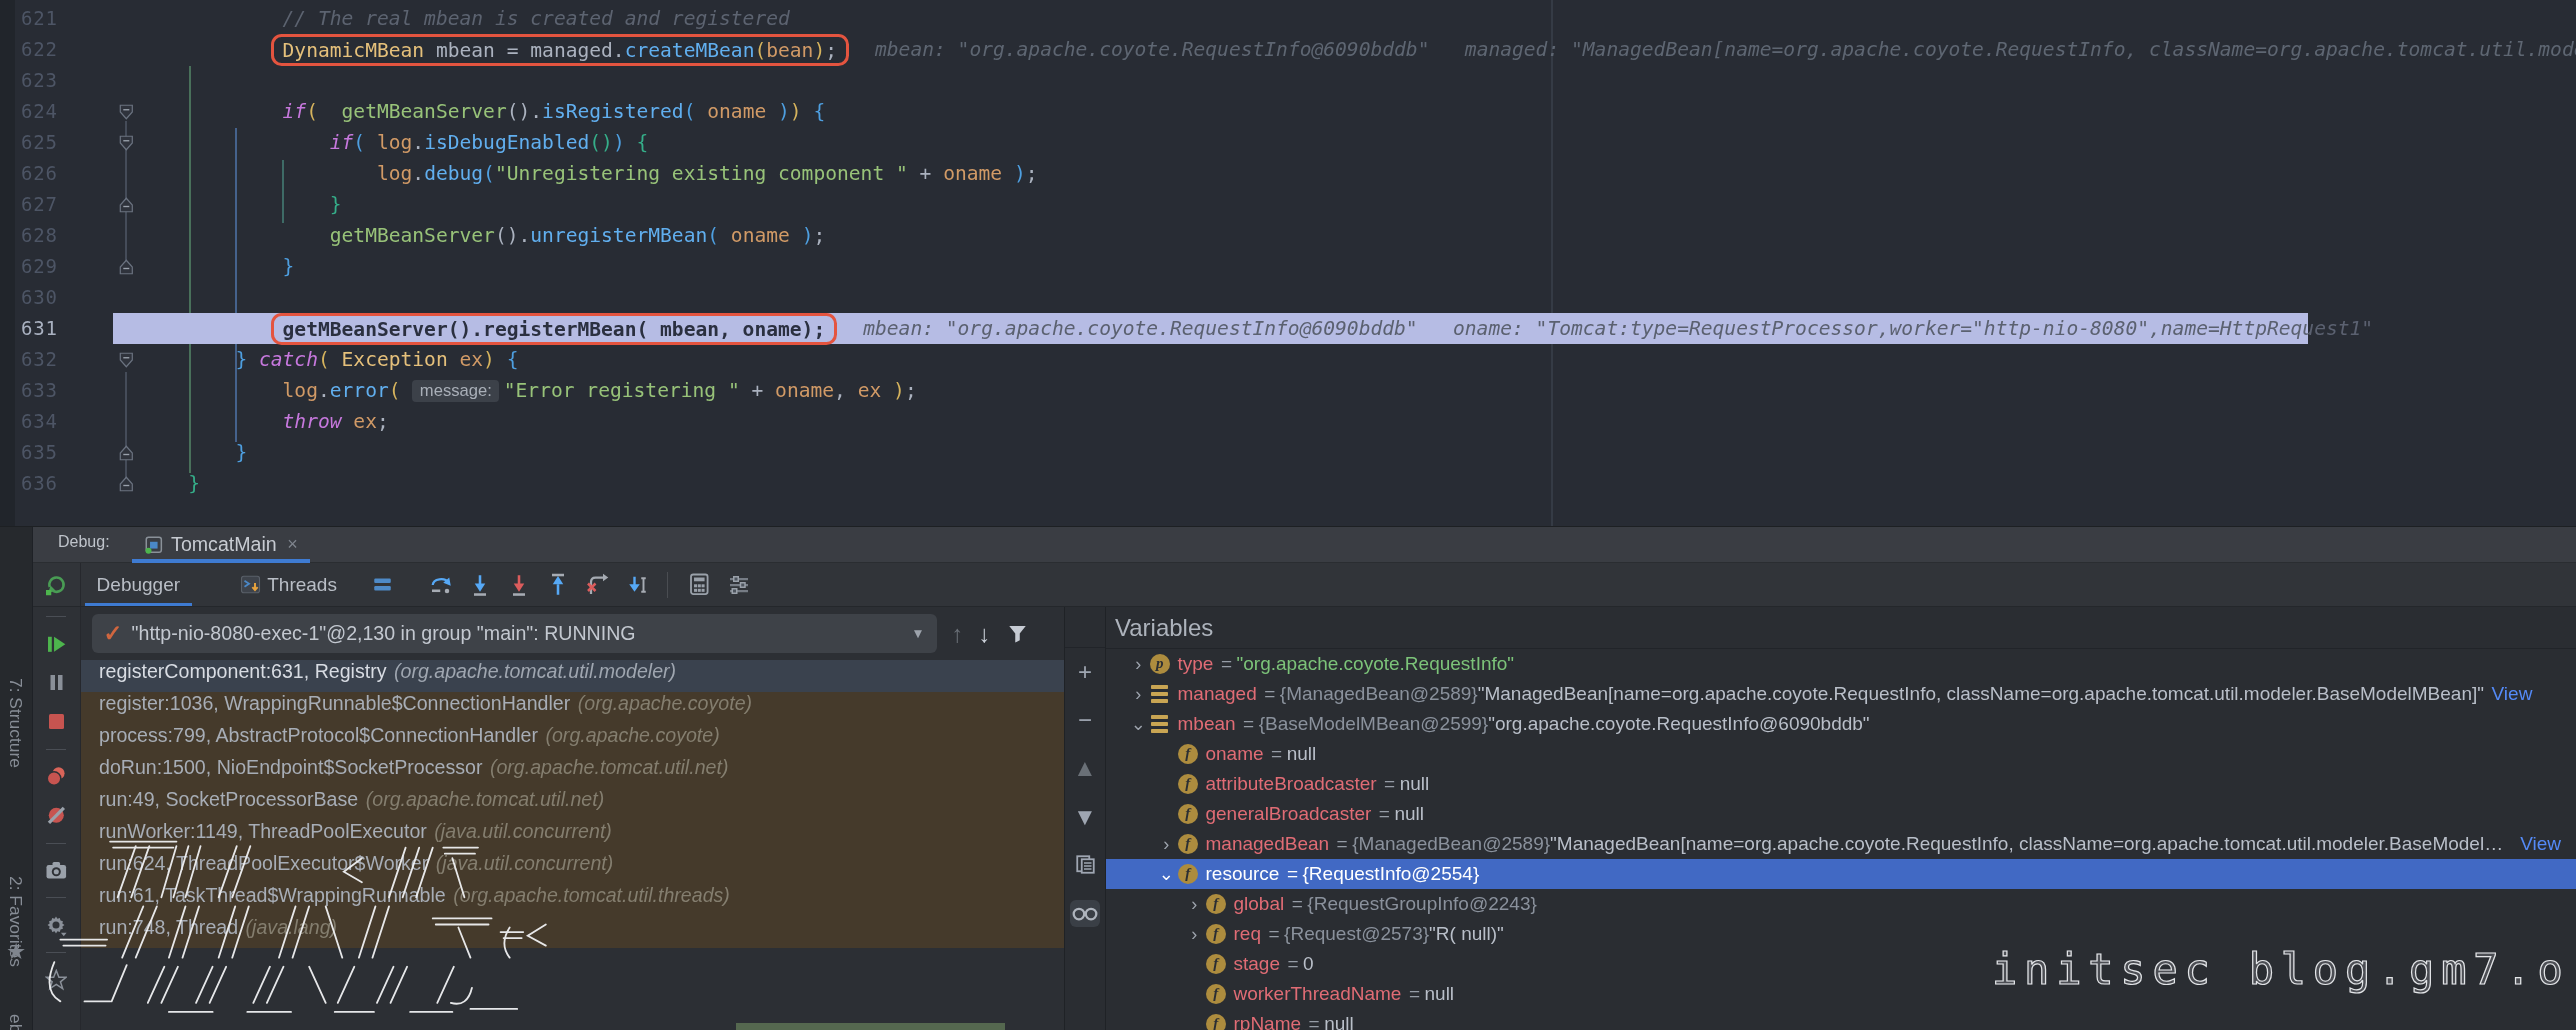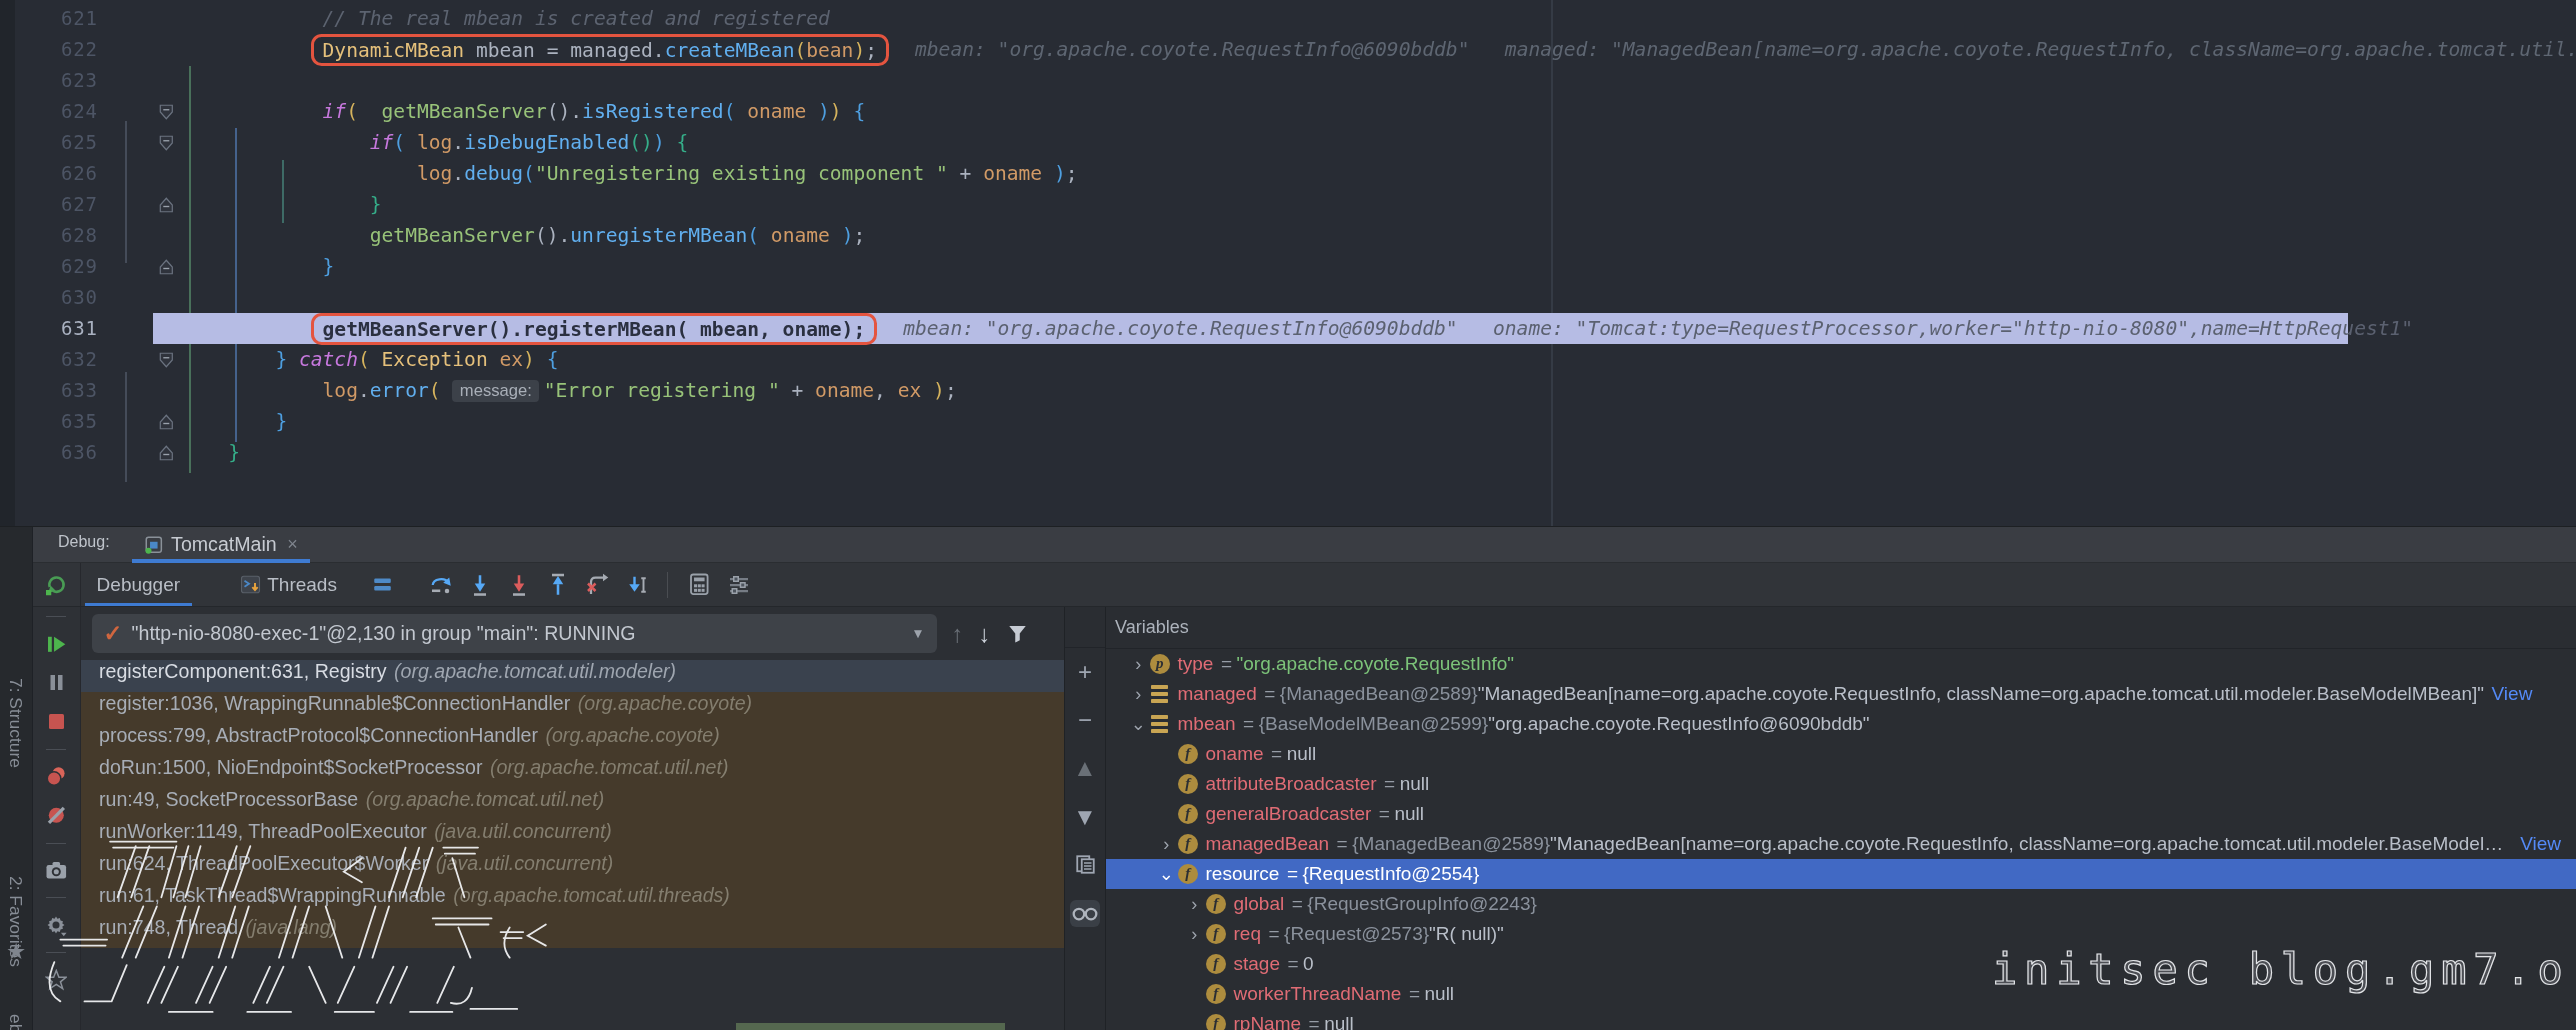--- a/index.html
+++ b/index.html
@@ -5,21 +5,21 @@
   html,body{margin:0;padding:0;background:#1f2226;}
   body{width:2576px;height:1031px;position:relative;overflow:hidden;
        font-family:"Liberation Sans",sans-serif;-webkit-font-smoothing:antialiased;}
 
   
   .editor{position:absolute;left:0;top:0;width:2576px;height:526px;background:#282C34;overflow:hidden;}
   .editor .left-strip{position:absolute;left:0;top:0;width:15px;height:526px;background:#21252B;}
   .wrap-guide{position:absolute;left:1551px;top:0;width:1.5px;height:526px;background:#353B45;z-index:3;}
   .indent-guide{position:absolute;width:1.5px;z-index:3;}
   .fold-connector{position:absolute;left:125px;width:1.5px;background:#454C59;z-index:2;}
-  .code-lines{position:absolute;left:0;top:3px;width:2308px;z-index:4;margin-left:40px;}
+  .code-lines{position:absolute;left:0;top:3px;width:2308px;z-index:4;}
   .cl{height:31px;line-height:31px;white-space:pre;font-family:"DejaVu Sans Mono",monospace;
       font-size:19.6px;color:#ABB2BF;display:flex;}
   .cl .ln{width:98px;flex:none;padding-left:21px;box-sizing:border-box;color:#4D5565;
           font-size:19px;letter-spacing:0.8px;}
   .cl .fold{width:43px;flex:none;position:relative;}
   .cl .fold svg{position:absolute;left:19.6px;top:6.8px;}
   .cl .code{flex:1;white-space:pre;}
   .cl.cur{background:linear-gradient(to right,rgba(0,0,0,0) 113px,#B6BCE4 113px);}
   .cl.cur .ln{color:#A9B1C0;}
   .cl.cur .code{color:#2B3040;font-weight:bold;}
@@ -95,21 +95,21 @@
 
   .vars-toolbar{width:40px;flex:none;background:#2A2D32;border-left:0.8px solid #1F2226;border-right:0.8px solid #1F2226;
                 display:flex;flex-direction:column;align-items:center;}
   .vars-toolbar .hdr-stub{height:41px;width:100%;border-bottom:0.8px solid #212429;flex:none;box-sizing:border-box;}
   .vt-btn{margin:10.6px 0;font-size:24px;color:#9FA6B2;width:30px;height:27px;display:flex;align-items:center;justify-content:center;}
   .vt-btn.dim{color:#6A7077;}
   .vt-btn.on{background:#3A3F46;border-radius:6px;}
 
   .vars-panel{flex:1;background:#2A2D32;display:flex;flex-direction:column;overflow:hidden;}
   .vars-header{height:41px;flex:none;border-bottom:0.8px solid #212429;display:flex;align-items:center;
-               padding-left:9px;font-size:18px;color:#ADB3BC;}
+               padding-left:9px;font-size:24px;color:#ADB3BC;}
   .vars-list{flex:1;overflow:hidden;font-size:19px;}
   .var-row{height:30px;display:flex;align-items:center;white-space:nowrap;color:#B9BFC9;padding-right:15px;}
   .var-row .chev{width:22.6px;flex:none;color:#9DA3AD;font-size:18px;text-align:center;}
   .var-row .vicon{width:20.4px;height:20.4px;border-radius:50%;background:#AD8C3E;color:#2B2E33;flex:none;
                   display:flex;align-items:center;justify-content:center;margin-right:7.5px;
                   font-family:"Liberation Serif",serif;font-style:italic;font-weight:bold;font-size:15px;}
   .var-row .vicon.bars{border-radius:3px;background:transparent;display:flex;flex-direction:column;justify-content:center;gap:3px;}
   .var-row .vicon.bars i{display:block;width:16.6px;height:3.8px;background:#C9A553;border-radius:0.8px;}
   .var-row .vname{color:#E06C75;margin-right:3px;}
   .var-row .veq{color:#959CA6;margin:0 4.5px;}
@@ -161,20 +161,21 @@
     <polygon points="3,21 19,21 19,12 11,3 3,12" fill="#2F333C" stroke="#6B7380" stroke-width="1.6"></polygon>
     <line x1="7" y1="14" x2="15" y2="14" stroke="#9AA1AC" stroke-width="1.8"></line>
           </svg></span><span class="code">            <span class="tk-bb">}</span></span></div>
       <div class="cl"><span class="ln">630</span><span class="fold"></span><span class="code"></span></div>
       <div class="cl cur"><span class="ln">631</span><span class="fold"></span><span class="code">            <span class="redbox"><span class="tk-dark">getMBeanServer().registerMBean( mbean, oname);</span></span><span class="hint">mbean: "org.apache.coyote.RequestInfo@6090bddb"   oname: "Tomcat:type=RequestProcessor,worker="http-nio-8080",name=HttpRequest1"</span></span></div>
       <div class="cl"><span class="ln">632</span><span class="fold"><svg width="16.6" height="18" viewBox="0 0 22 24">
     <polygon points="3,3 19,3 19,12 11,21 3,12" fill="#2F333C" stroke="#6B7380" stroke-width="1.6"></polygon>
     <line x1="7" y1="9" x2="15" y2="9" stroke="#9AA1AC" stroke-width="1.8"></line>
           </svg></span><span class="code">        <span class="tk-bb">}</span><span class="tk-pln"> </span><span class="tk-kw">catch</span><span class="tk-by">(</span><span class="tk-pln"> </span><span class="tk-type">Exception</span><span class="tk-pln"> </span><span class="tk-arg">ex</span><span class="tk-by">)</span><span class="tk-pln"> </span><span class="tk-bb">{</span></span></div>
       <div class="cl"><span class="ln">633</span><span class="fold"></span><span class="code">            <span class="tk-arg">log</span><span class="tk-pln">.</span><span class="tk-meth">error</span><span class="tk-by">( </span><span class="chip">message:</span><span class="tk-str">"Error registering "</span><span class="tk-pln"> + </span><span class="tk-arg">oname</span><span class="tk-pln">, </span><span class="tk-arg">ex</span><span class="tk-pln"> </span><span class="tk-by">)</span><span class="tk-pln">;</span></span></div>
+      <div class="cl"><span class="ln">634</span><span class="fold"></span><span class="code">            <span class="tk-kw">throw</span><span class="tk-pln"> </span><span class="tk-arg">ex</span><span class="tk-pln">;</span></span></div>
       <div class="cl"><span class="ln">635</span><span class="fold"><svg width="16.6" height="18" viewBox="0 0 22 24">
     <polygon points="3,21 19,21 19,12 11,3 3,12" fill="#2F333C" stroke="#6B7380" stroke-width="1.6"></polygon>
     <line x1="7" y1="14" x2="15" y2="14" stroke="#9AA1AC" stroke-width="1.8"></line>
           </svg></span><span class="code">        <span class="tk-bb">}</span></span></div>
       <div class="cl"><span class="ln">636</span><span class="fold"><svg width="16.6" height="18" viewBox="0 0 22 24">
     <polygon points="3,21 19,21 19,12 11,3 3,12" fill="#2F333C" stroke="#6B7380" stroke-width="1.6"></polygon>
     <line x1="7" y1="14" x2="15" y2="14" stroke="#9AA1AC" stroke-width="1.8"></line>
           </svg></span><span class="code">    <span class="tk-bg">}</span></span></div>
     </div>
 </div>

